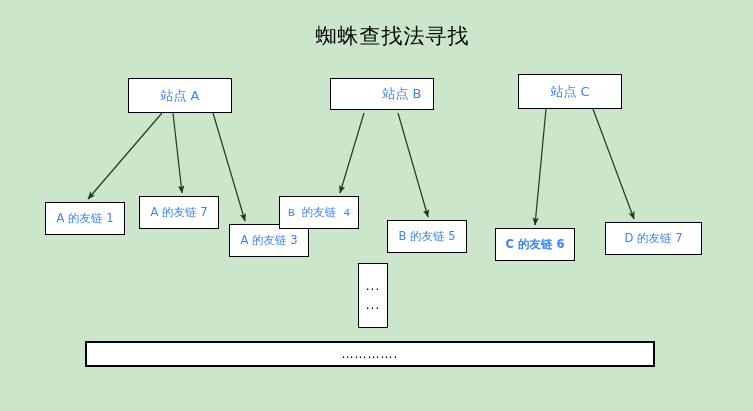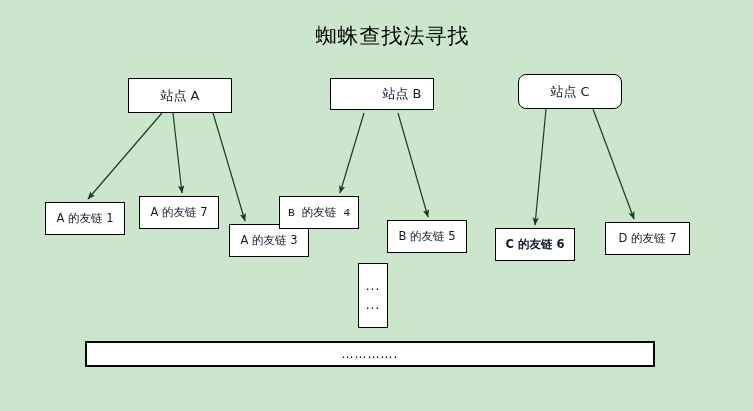--- a/index.html
+++ b/index.html
@@ -39,21 +39,21 @@
     white-space: nowrap;
   }
   .node {
     position: absolute;
     background: #ffffff;
     border: 1px solid #000000;
     box-sizing: border-box;
     display: flex;
     align-items: center;
     justify-content: center;
-    color: #0f172a;
+    color: #3b82f6;
     font-size: 12px;
     white-space: nowrap;
     z-index: 3;
   }
   .node.site {
     font-size: 13px;
   }
   .node.leaf {
     font-size: 11.5px;
   }
@@ -109,28 +109,28 @@
         <line x1="364" y1="113" x2="340" y2="193"></line>
         <line x1="398" y1="113" x2="428" y2="217"></line>
         <line x1="546" y1="109" x2="535" y2="225"></line>
         <line x1="593" y1="109" x2="634" y2="219"></line>
       </g>
   </svg>
 
   <div id="nodes-layer">
       <div class="node site" style="left: 128px; top: 78px; width: 104px; height: 35px;">站点 A</div>
       <div class="node site" style="left: 330px; top: 78px; width: 104px; height: 32px; padding-left: 40px;">站点 B</div>
-      <div class="node site" style="left: 518px; top: 74px; width: 104px; height: 35px; border-radius: 8px;">站点 C</div>
+      <div class="node site" style="left: 518px; top: 74px; width: 104px; height: 35px;">站点 C</div>
       <div class="node leaf" style="left: 45px; top: 202px; width: 80px; height: 33px;">A 的友链 1</div>
       <div class="node leaf" style="left: 139px; top: 196px; width: 80px; height: 33px;">A 的友链 7</div>
       <div class="node leaf" style="left: 229px; top: 224px; width: 80px; height: 33px;">A 的友链 3</div>
       <div class="node leaf" style="left: 279px; top: 196px; width: 80px; height: 33px; font-family: Liberation Mono, monospace;">B 的友链 4</div>
       <div class="node leaf" style="left: 387px; top: 220px; width: 80px; height: 33px;">B 的友链 5</div>
       <div class="node leaf" style="left: 495px; top: 228px; width: 80px; height: 33px; font-weight: bold;">C 的友链 6</div>
-      <div class="node leaf" style="left: 605px; top: 222px; width: 85px; height: 33px;">D 的友链 7</div>
+      <div class="node leaf" style="left: 605px; top: 222px; width: 97px; height: 33px;">D 的友链 7</div>
       <div class="dots-node" style="left: 358px; top: 263px; width: 30px; height: 65px;">
         <span>...</span>
         <span>...</span>
       </div>
       <div class="bottom-bar" style="left: 85px; top: 341px; width: 570px; height: 26px;">………….</div>
     </div>
 
 </div>
 
 </body></html>

